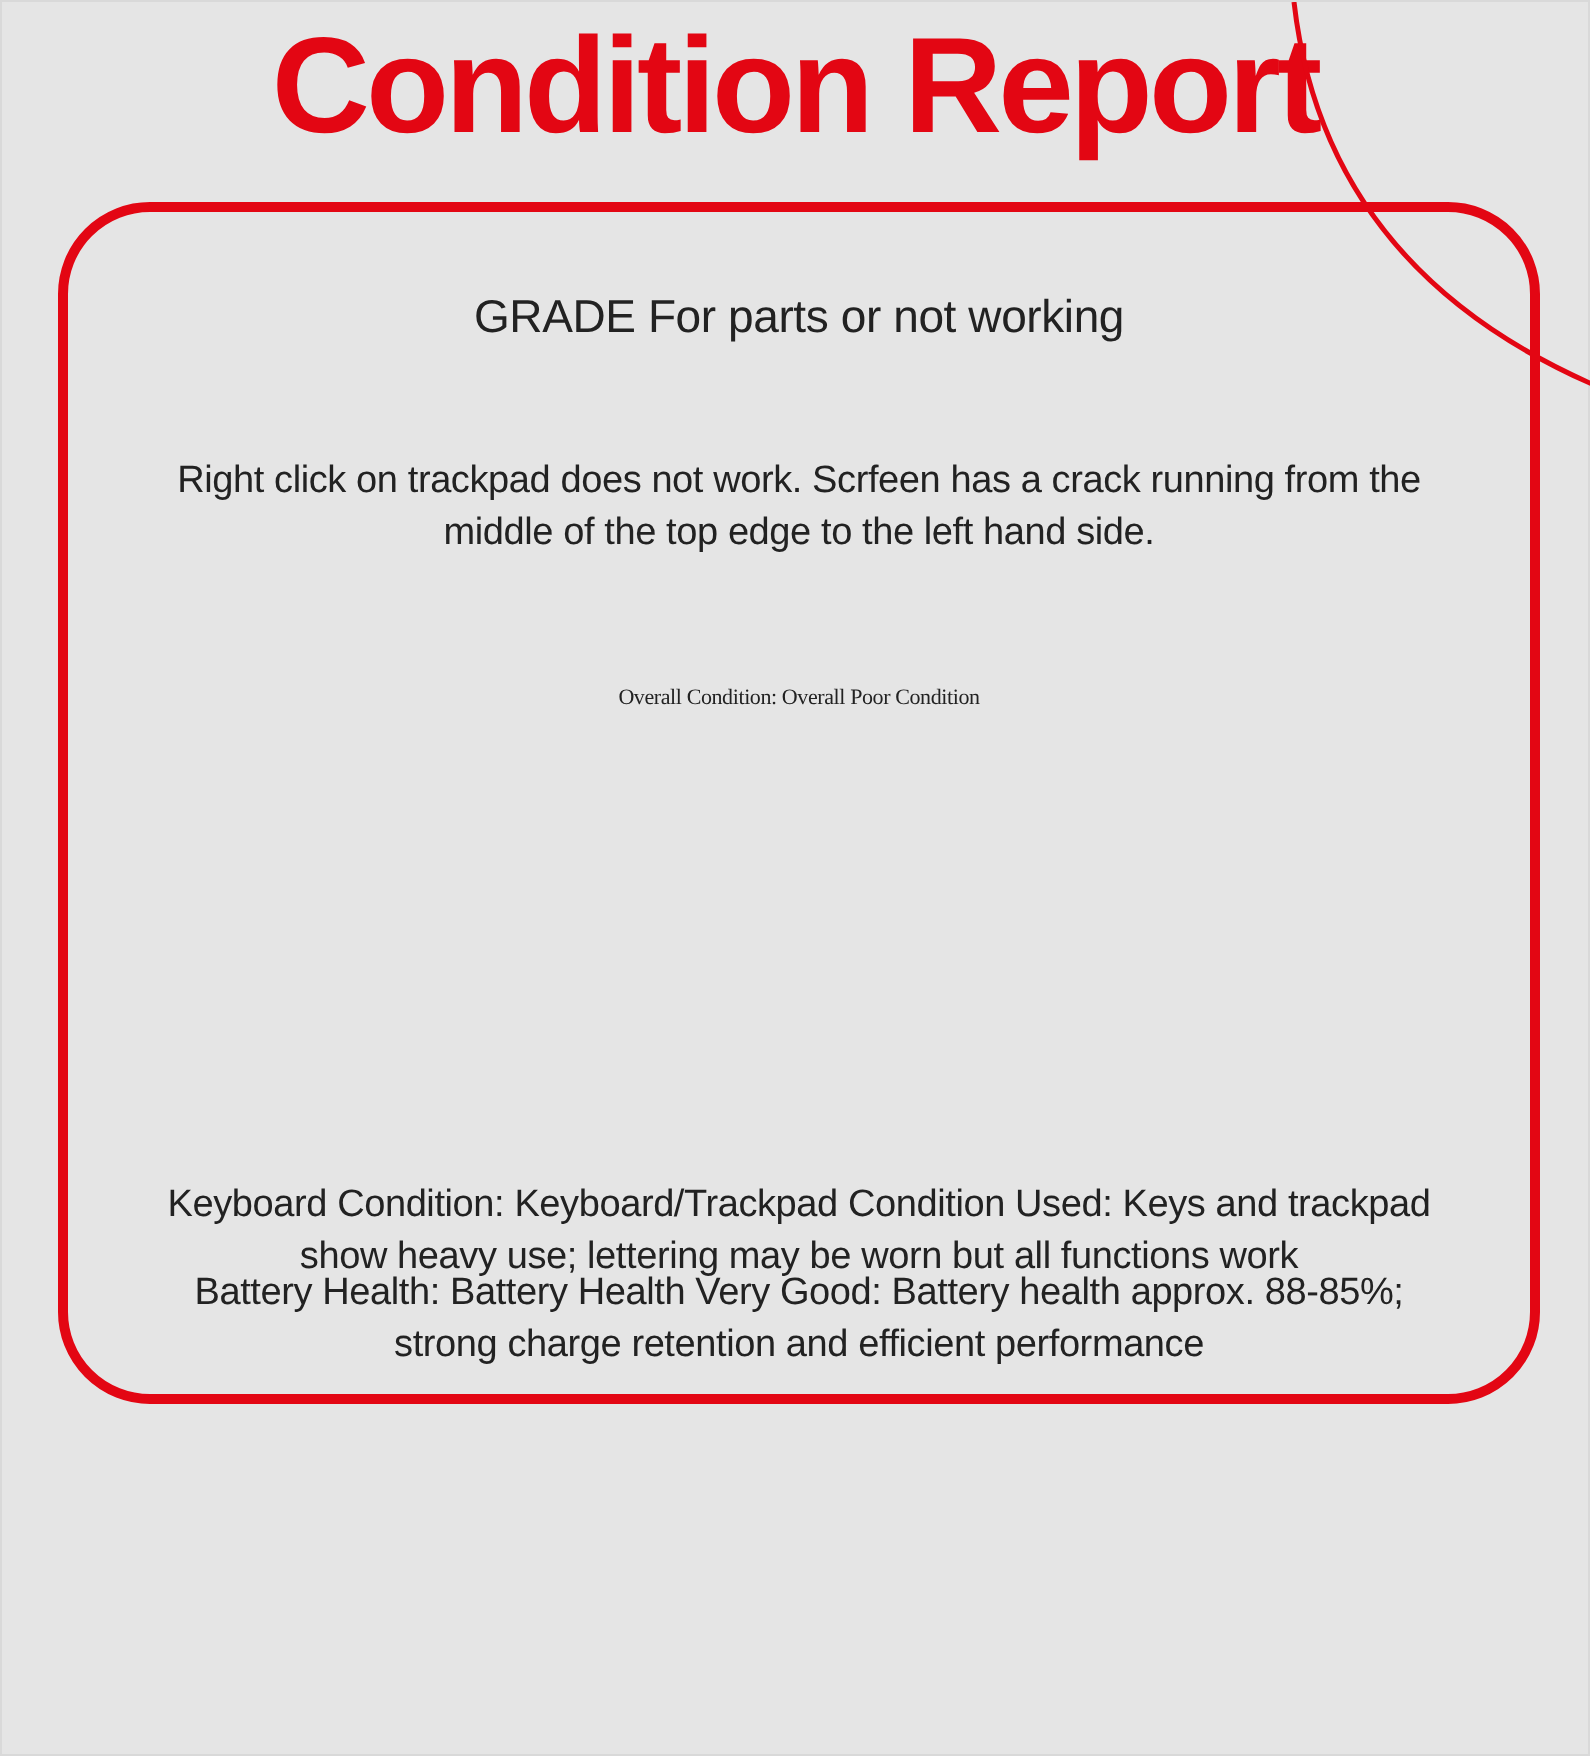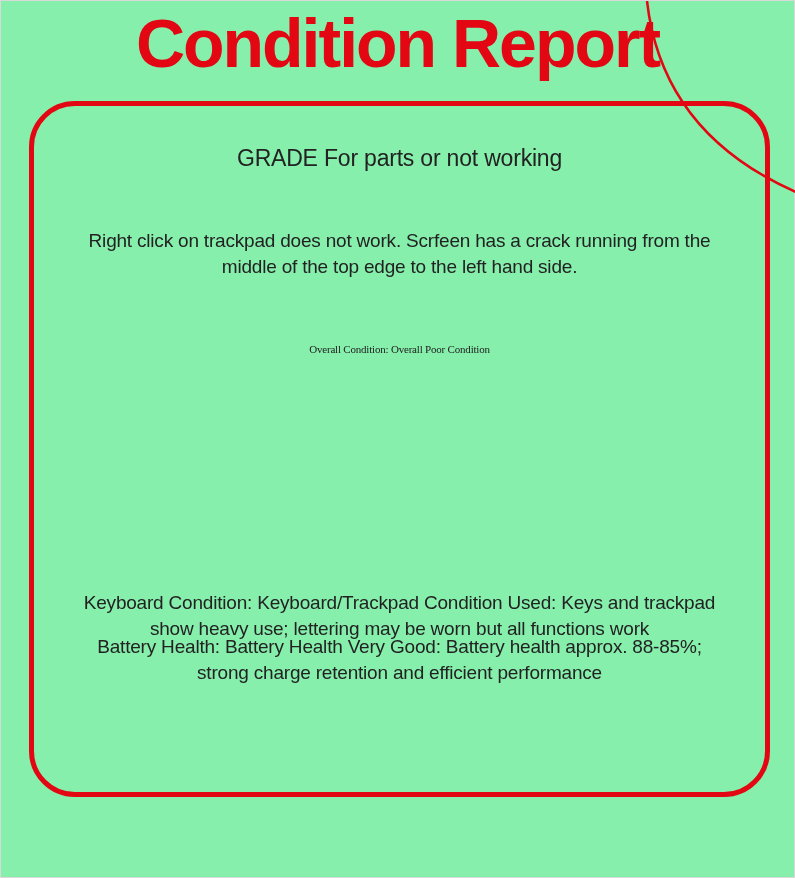--- a/index.html
+++ b/index.html
@@ -13,42 +13,42 @@
     width: 795px;
     height: 878px;
     position: relative;
     overflow: hidden;
   }
   .page {
     position: absolute;
     inset: 0;
     width: 795px;
     height: 878px;
-    background: #86efac;
+    background: #e5e5e5;
     border: 1px solid #d9d9d9;
   }
   .page-title {
     position: absolute;
     top: 4px;
     left: 0;
     right: 0;
     text-align: center;
     font-size: 68px;
     font-weight: 700;
     letter-spacing: -2px;
     line-height: 76px;
     color: var(--accent-red);
     white-space: nowrap;
   }
   .report-card {
     position: absolute;
     left: 28px;
     top: 100px;
     width: 741px;
-    height: 696px;
+    height: 601px;
     border: 5px solid var(--accent-red);
     border-radius: 46px;
     background: transparent;
   }
   .report-card .txt {
     position: absolute;
     left: 10px;
     right: 10px;
     text-align: center;
     color: var(--text-color);

